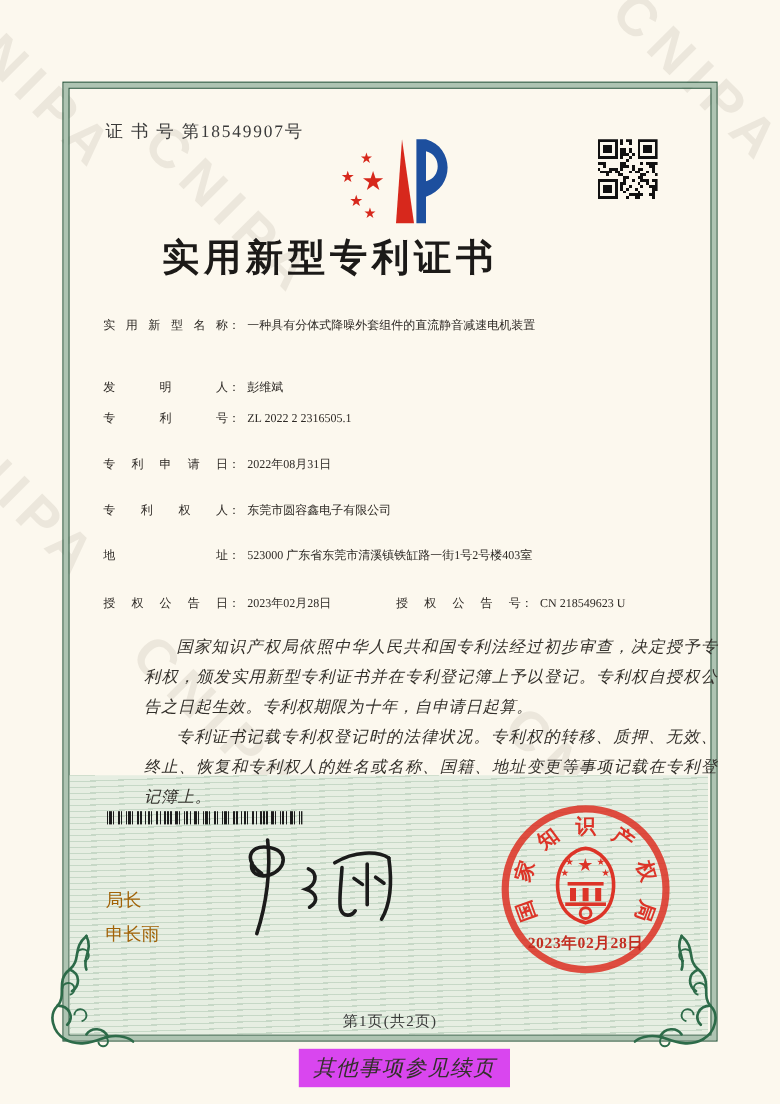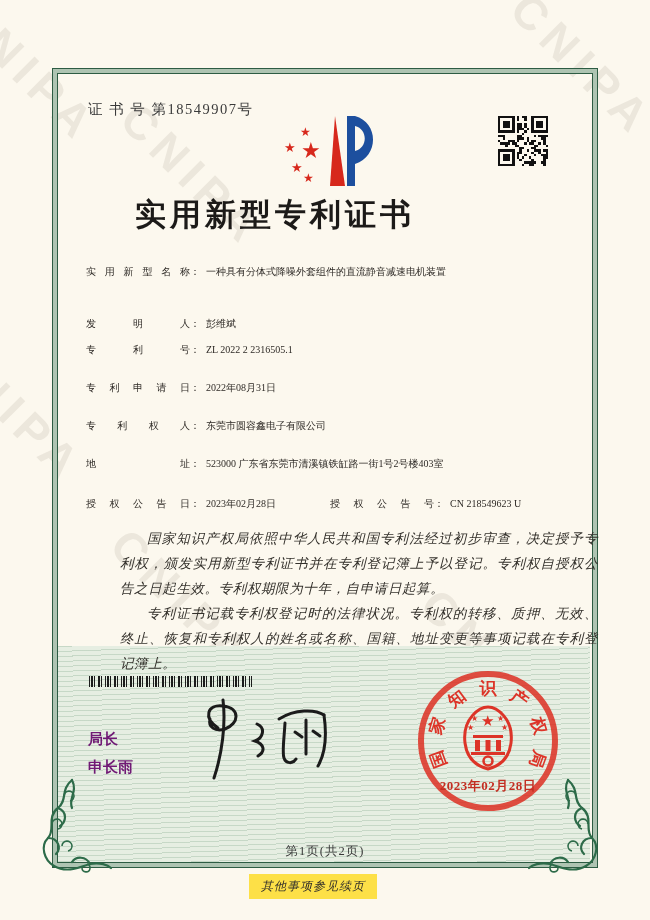--- a/index.html
+++ b/index.html
@@ -61,21 +61,21 @@
     background:repeating-linear-gradient(90deg,
       #1c1c1c 0 1px,transparent 1px 2px,
       #1c1c1c 2px 4px,transparent 4px 5px,
       #1c1c1c 5px 6px,transparent 6px 9px,
       #1c1c1c 9px 11px,transparent 11px 12px,
       #1c1c1c 12px 13px,transparent 13px 16px);
   }
   .director-label,.director-name{
     position:absolute;left:88px;z-index:5;
     font-family:"Liberation Sans","DejaVu Sans",sans-serif;
-    font-weight:bold;font-size:15px;color:#701a75;
+    font-weight:normal;font-size:15px;color:#a16207;margin-top:11px;
   }
   .director-label{top:730px;}
   .director-name{top:758px;}
   .signature{position:absolute;left:185px;top:696px;z-index:5;}
   .seal{
     position:absolute;left:418px;top:671px;width:140px;height:140px;z-index:6;
     border:6px solid rgba(221,43,31,0.88);border-radius:50%;
     box-sizing:border-box;opacity:0.95;
   }
   .seal-char{
@@ -87,22 +87,22 @@
   .seal-date{
     position:absolute;left:0;top:100px;width:128px;text-align:center;
     font-size:13px;font-weight:bold;color:#c22418;letter-spacing:0.5px;
   }
   .page-num{
     position:absolute;left:0;top:843px;width:650px;text-align:center;
     font-size:12.5px;letter-spacing:1px;color:#3a3a3a;z-index:5;
   }
   .cont-note{
     position:absolute;left:249px;top:874px;z-index:5;
-    background:#fde047;padding:4px 12px;
-    font-size:12px;font-style:italic;letter-spacing:1px;color:#33302b;
+    background:#d946ef;padding:4px 12px;
+    font-size:18px;font-style:italic;letter-spacing:1px;color:#33302b;
   }
   .ornament{position:absolute;z-index:4;}
   .orn-left{left:38px;top:778px;}
   .orn-right{left:528px;top:778px;transform:scaleX(-1);}
 </style>
 </head>
 <body>
 
 <div id="watermarks">
     <div class="wm" style="left: -18px; top: -12px;">CNIPA</div>

